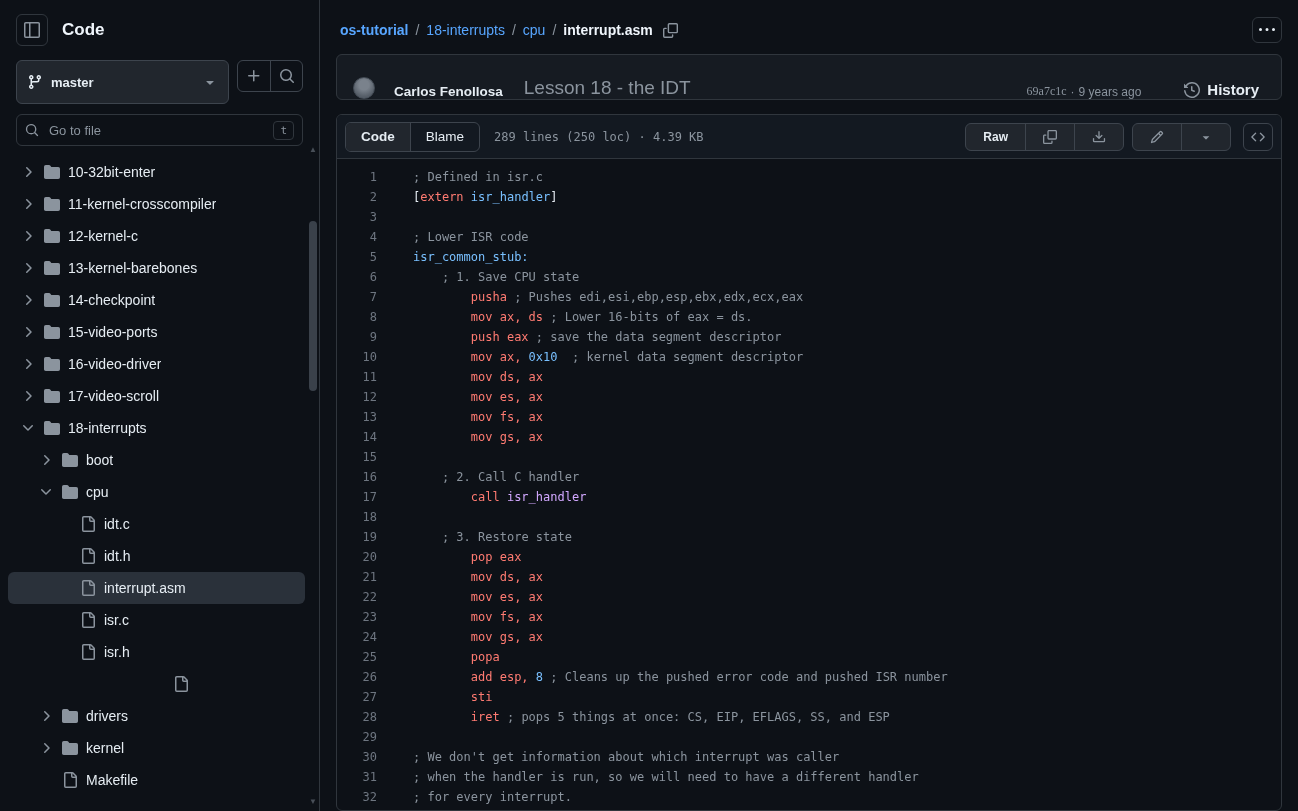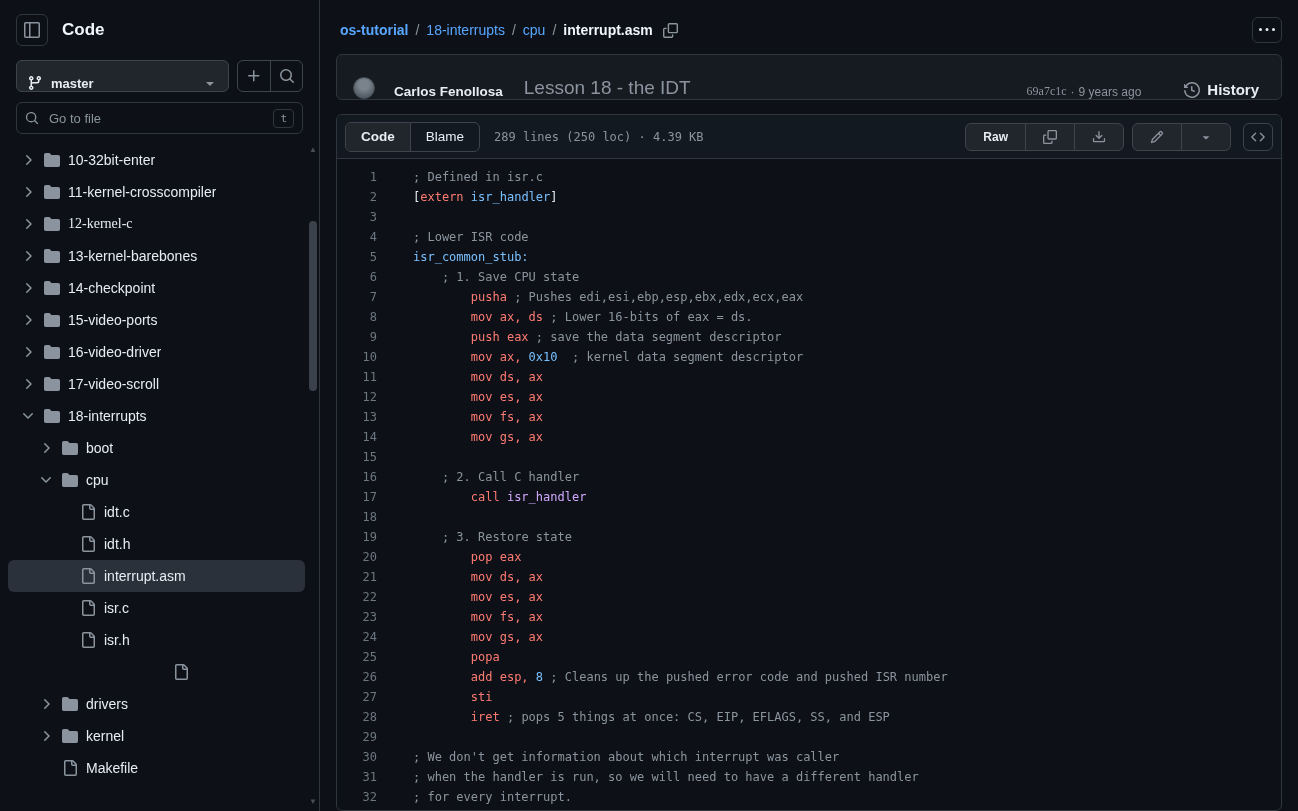--- a/index.html
+++ b/index.html
@@ -16,22 +16,22 @@
   svg{display:block}
   .ic{fill:currentColor}
 
   
   .sidebar{width:320px;min-width:320px;border-right:1px solid var(--border);display:flex;flex-direction:column;position:relative}
   .sidebar-header{display:flex;align-items:center;gap:14px;padding:14px 16px 12px 16px}
   .panel-btn{width:32px;height:32px;border:1px solid var(--border);background:transparent;border-radius:6px;
              color:var(--muted);display:flex;align-items:center;justify-content:center;cursor:pointer}
   .sidebar-title{font-size:17px;font-weight:700;color:#f0f6fc}
   .sidebar-controls{display:flex;gap:8px;padding:2px 16px 10px 16px}
-  .branch-btn{flex:1;display:flex;align-items:flex-end;gap:8px;background:var(--btn);border:1px solid var(--border2);
-              border-radius:6px;height:32px;padding:0 10px;color:var(--txt);font-size:13px;font-weight:600;cursor:pointer}
+  .branch-btn{flex:1;display:flex;align-items:center;gap:8px;background:var(--btn);border:1px solid var(--border2);
+              border-radius:6px;height:44px;padding:0 10px;color:var(--txt);font-size:13px;font-weight:600;cursor:pointer}
   .branch-btn .caret{margin-left:auto;color:var(--muted)}
   .btn-group{display:flex;border:1px solid var(--border2);border-radius:6px;overflow:hidden;height:32px}
   .btn-group .seg{width:32px;display:flex;align-items:center;justify-content:center;color:var(--muted);
                   background:transparent;border:none;cursor:pointer}
   .btn-group .seg + .seg{border-left:1px solid var(--border2)}
   .goto{margin:0 16px 10px 16px;display:flex;align-items:center;gap:8px;border:1px solid var(--border);
         border-radius:6px;height:32px;padding:0 8px;color:var(--muted);background:transparent}
   .goto input{flex:1;background:transparent;border:none;outline:none;color:var(--txt);font-size:13px;
               font-family:"Liberation Sans",sans-serif}
   .goto input::placeholder{color:var(--muted)}
@@ -174,21 +174,21 @@
             <path class="ic" d="M6.22 3.22a.75.75 0 0 1 1.06 0l4.25 4.25a.75.75 0 0 1 0 1.06l-4.25 4.25a.751.751 0 0 1-1.042-.018.751.751 0 0 1-.018-1.042L9.94 8 6.22 4.28a.75.75 0 0 1 0-1.06Z"></path>
           </svg>
         </span>
         <span class="t-icon">
           <svg width="16" height="16" viewBox="0 0 16 16">
             <path class="ic" d="M1.75 1A1.75 1.75 0 0 0 0 2.75v10.5C0 14.216.784 15 1.75 15h12.5A1.75 1.75 0 0 0 16 13.25v-8.5A1.75 1.75 0 0 0 14.25 3H7.5a.25.25 0 0 1-.2-.1l-.9-1.2A1.75 1.75 0 0 0 5 1H1.75Z"></path>
           </svg>
         </span>
         <span class="t-label">11-kernel-crosscompiler</span>
       </div>
-      <div class="tree-row" style="padding-left: 12px; font-family: Liberation Serif, serif;">
+      <div class="tree-row" style="padding-left: 12px;">
         <span class="chev">
           <svg width="16" height="16" viewBox="0 0 16 16">
             <path class="ic" d="M6.22 3.22a.75.75 0 0 1 1.06 0l4.25 4.25a.75.75 0 0 1 0 1.06l-4.25 4.25a.751.751 0 0 1-1.042-.018.751.751 0 0 1-.018-1.042L9.94 8 6.22 4.28a.75.75 0 0 1 0-1.06Z"></path>
           </svg>
         </span>
         <span class="t-icon">
           <svg width="16" height="16" viewBox="0 0 16 16">
             <path class="ic" d="M1.75 1A1.75 1.75 0 0 0 0 2.75v10.5C0 14.216.784 15 1.75 15h12.5A1.75 1.75 0 0 0 16 13.25v-8.5A1.75 1.75 0 0 0 14.25 3H7.5a.25.25 0 0 1-.2-.1l-.9-1.2A1.75 1.75 0 0 0 5 1H1.75Z"></path>
           </svg>
         </span>

